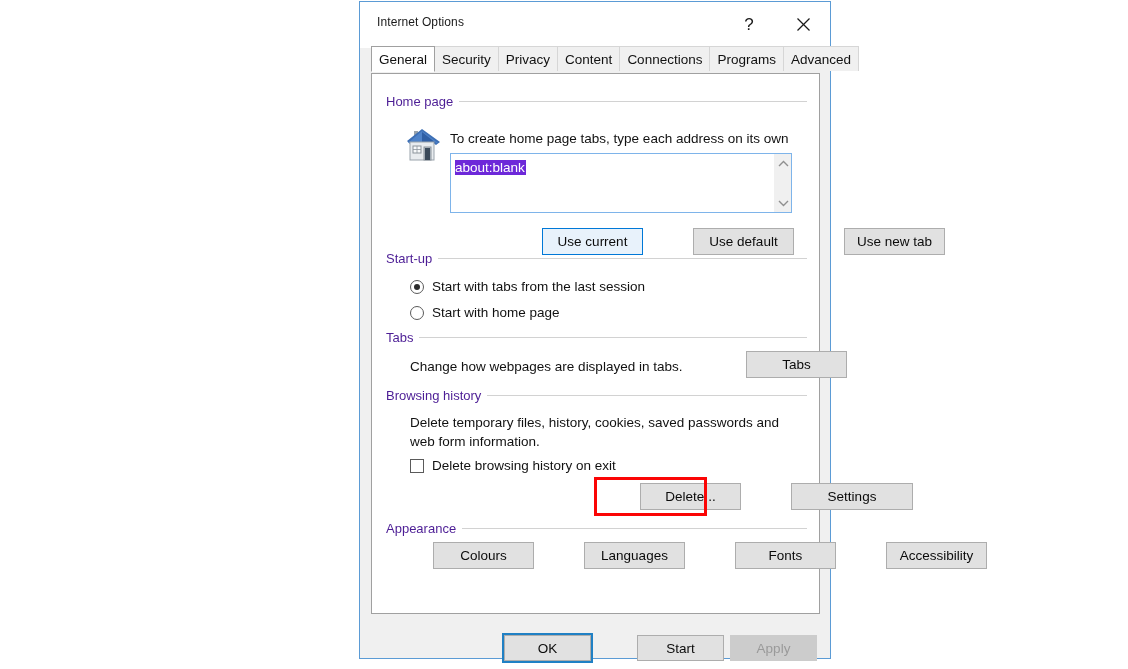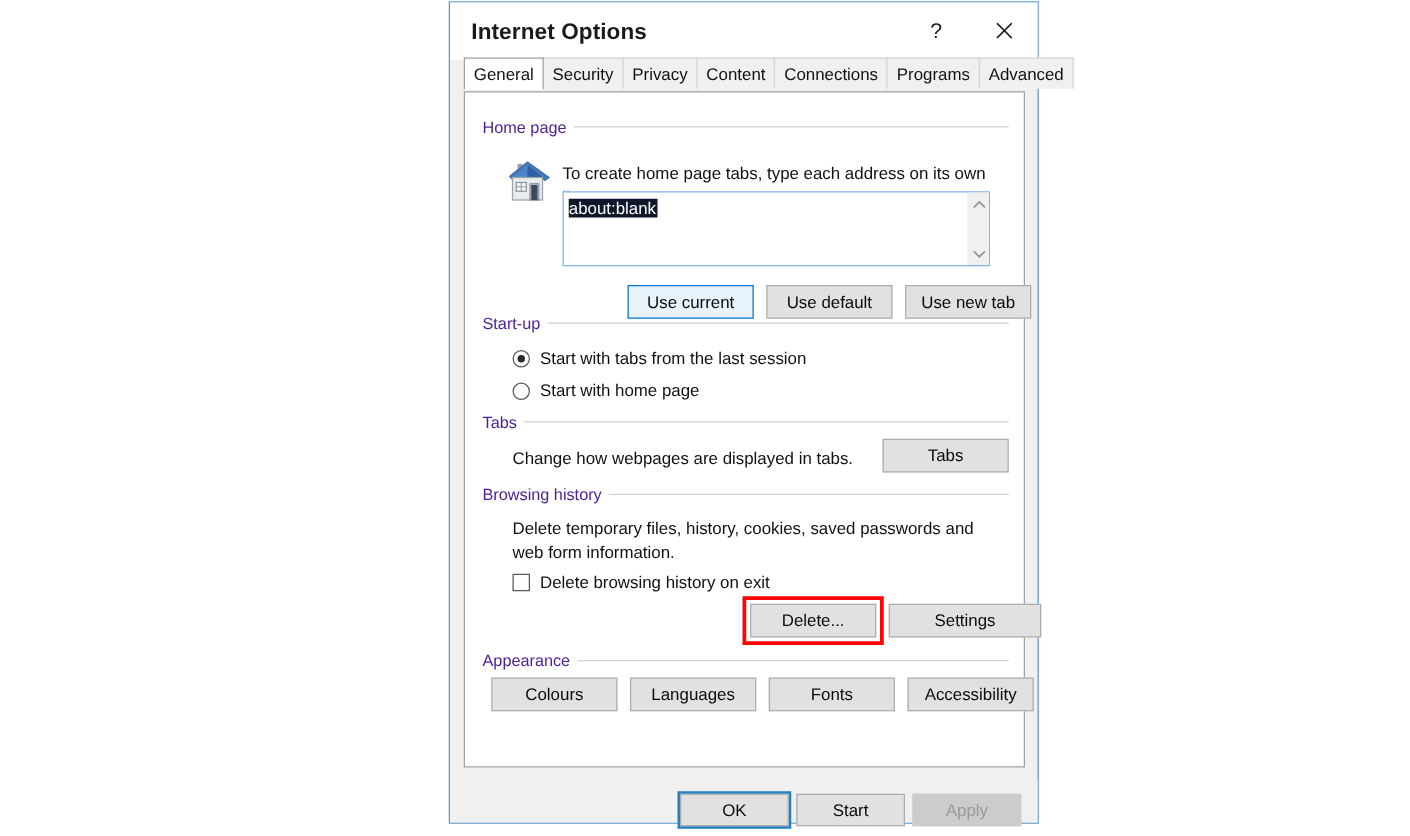--- a/index.html
+++ b/index.html
@@ -34,25 +34,24 @@
   #titlebar {
     position: relative;
     height: 45px;
     background: #ffffff;
     border-bottom: 1px solid #ffffff;
   }
   #title-text {
     position: absolute;
     left: 17px;
     top: 13px;
-    font-size: 18px;
+    font-size: 12px;
     color: #1a1a1a;
     letter-spacing: 0.1px;
     white-space: nowrap;
-    font-weight: bold;
   }
   .titlebtn {
     position: absolute;
     top: 0;
     height: 45px;
     width: 46px;
     display: flex;
     align-items: center;
     justify-content: center;
     cursor: default;
@@ -150,20 +149,21 @@
     background: #e1e1e1;
     border: 1px solid #adadad;
     box-sizing: border-box;
     height: 27px;
     display: inline-flex;
     align-items: center;
     justify-content: center;
     cursor: default;
     padding: 0 4px;
     white-space: nowrap;
+    margin-left: 40px;
   }
   .btn.hover {
     background: #e8f2fb;
     border: 1px solid #0078d7;
   }
   .btn.focus {
     border: 1px solid #adadad;
     box-shadow: 0 0 0 2px #2080c4;
   }
   .btn.disabled {
@@ -200,21 +200,21 @@
   }
   #home-textarea-inner {
     flex: 1;
     position: relative;
     padding: 4px 0 0 4px;
     overflow: hidden;
   }
   #home-url {
     font-size: 13.5px;
     color: #ffffff;
-    background: #0f172a;
+    background: #6d28d9;
     display: inline;
     line-height: 18px;
     padding: 0 1px 0 0;
   }
   #home-scrollbar {
     width: 17px;
     background: #f0f0f0;
     border-left: 1px solid #f0f0f0;
     position: relative;
     display: flex;

